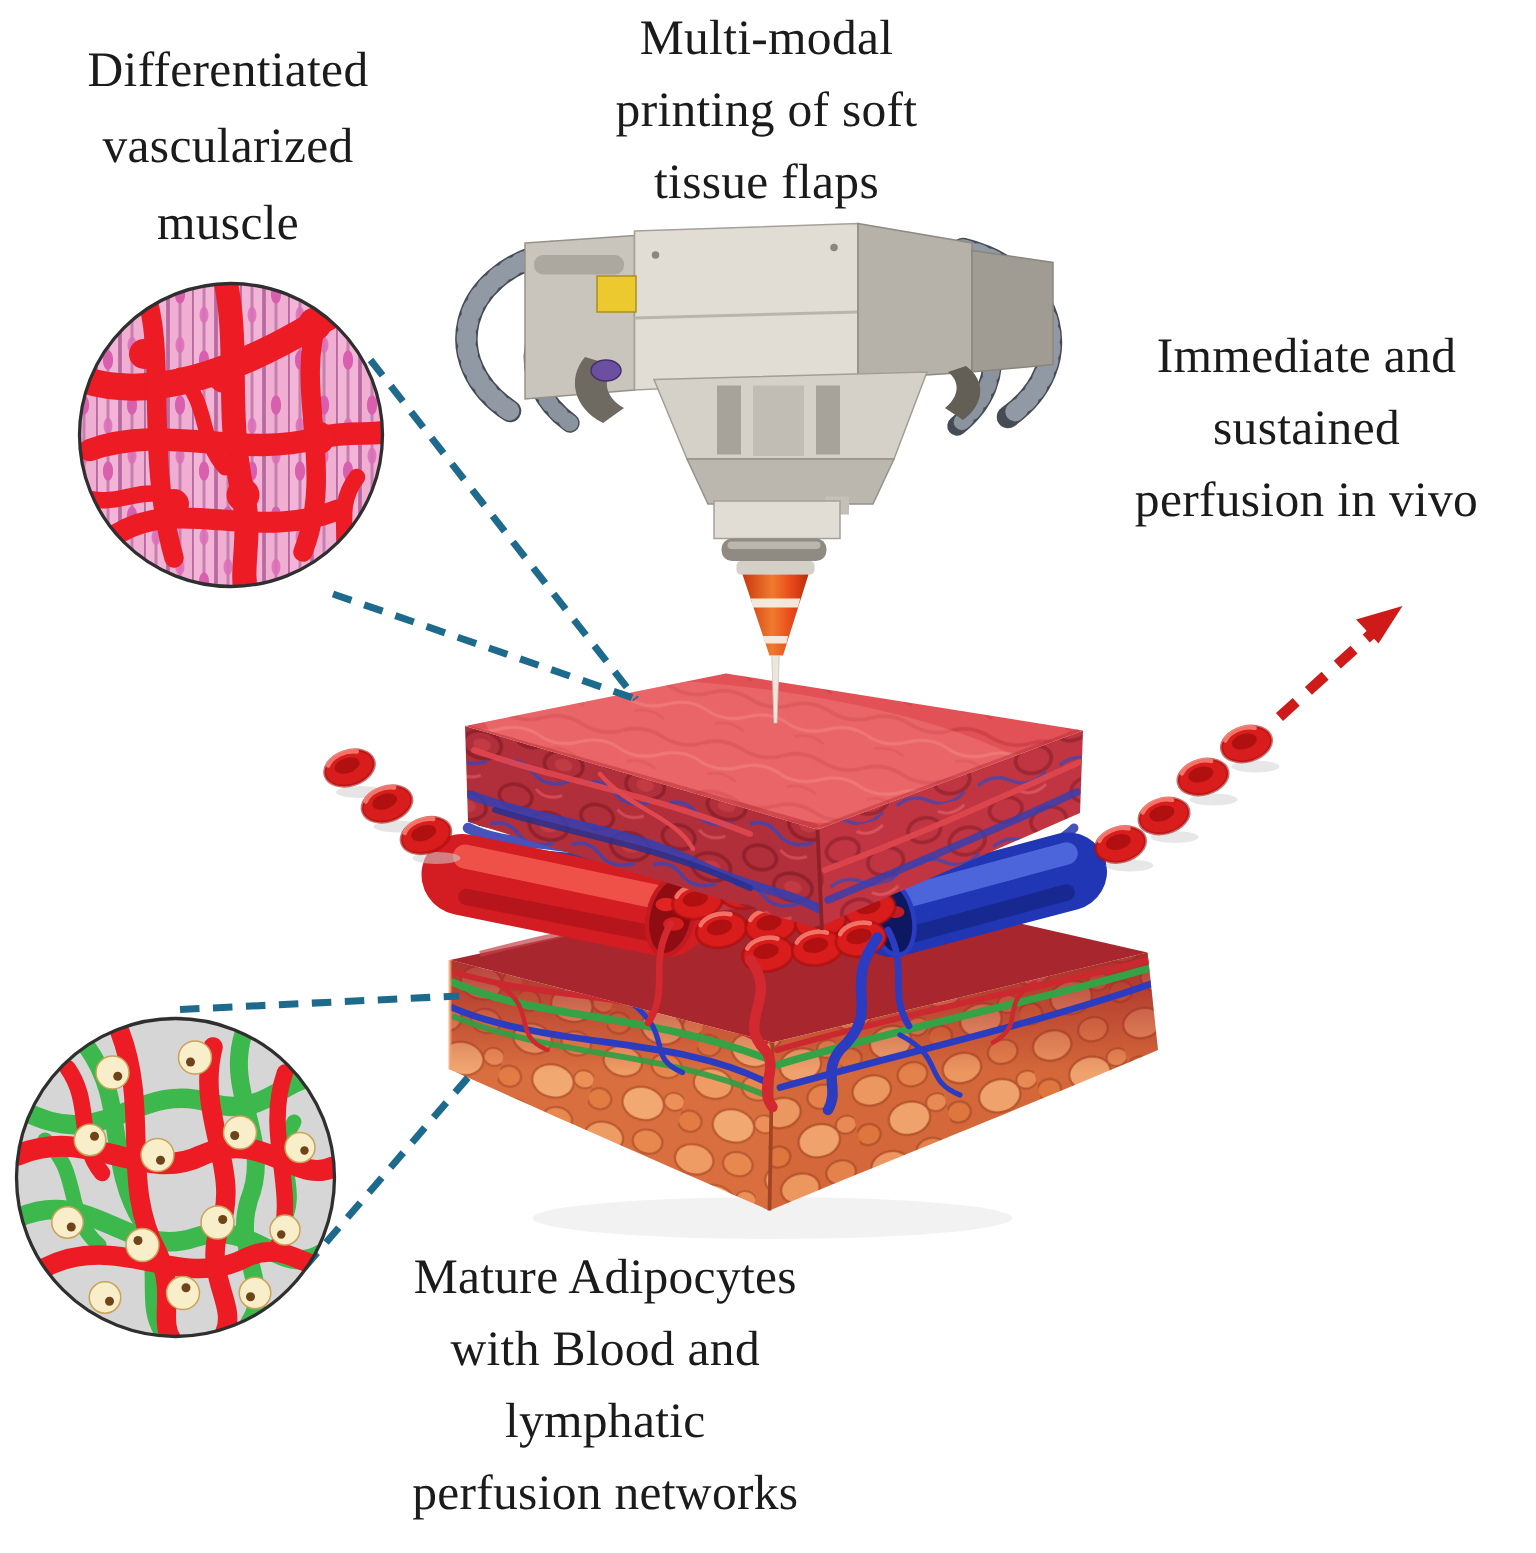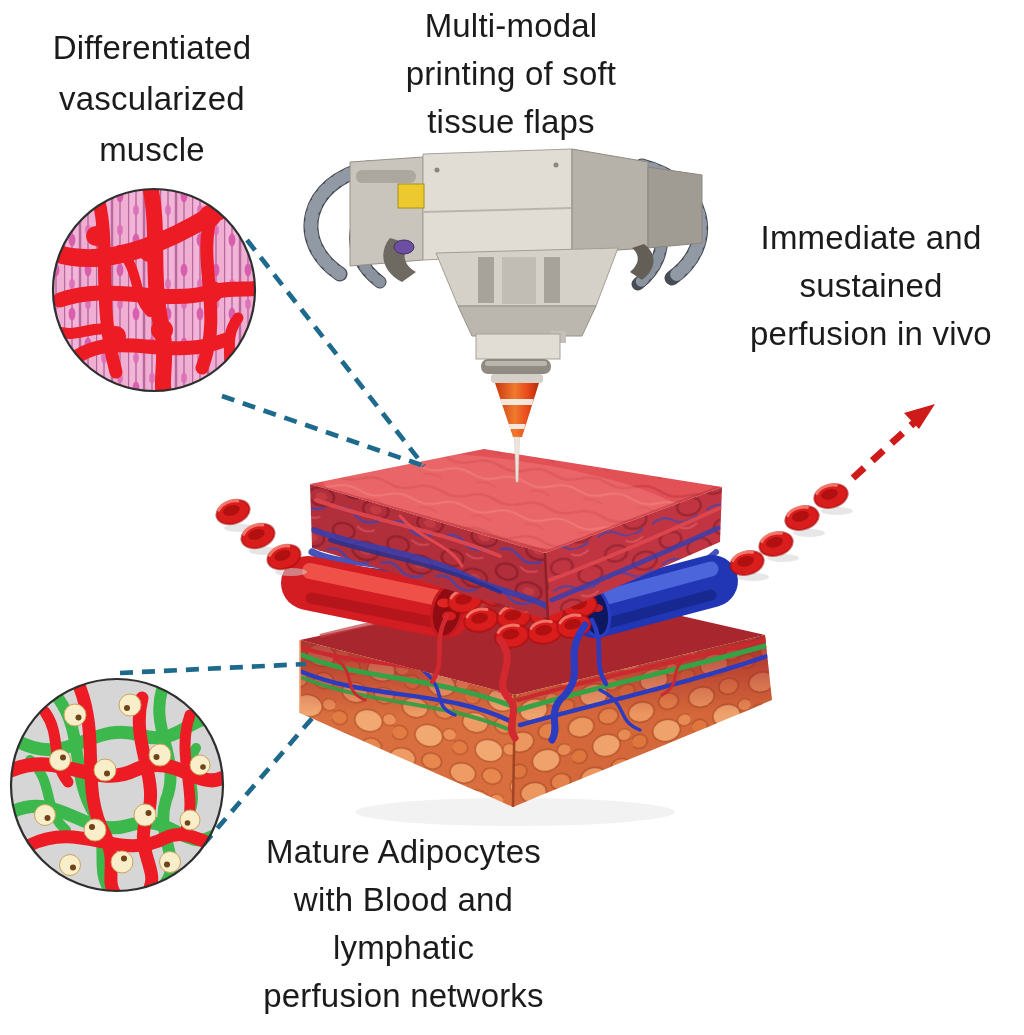--- a/index.html
+++ b/index.html
@@ -1,18 +1,18 @@
 <!DOCTYPE html>
 <html><head>
 <meta charset="utf-8">
 <style>
   html,body{margin:0;padding:0;background:#ffffff;}
   .canvas{
     position:relative;width:1024px;height:1035px;background:#ffffff;overflow:hidden;
-    font-family:Liberation Sans, sans-serif;
+    font-family:Liberation Serif, serif;
   }
   .canvas svg{position:absolute;left:0;top:0;}
   .fig-label{
     position:absolute;color:#1b1b1b;font-size:33px;line-height:50px;font-weight:400;
     text-align:center;white-space:pre-line;letter-spacing:.2px;
   }
   .lbl-muscle{left:2px;top:22px;width:300px;line-height:51px;}
   .lbl-printing{left:361px;top:2px;width:300px;line-height:48px;}
   .lbl-perfusion{left:711px;top:214px;width:320px;line-height:48px;}
   .lbl-adipocytes{left:211px;top:828px;width:385px;line-height:48px;}

